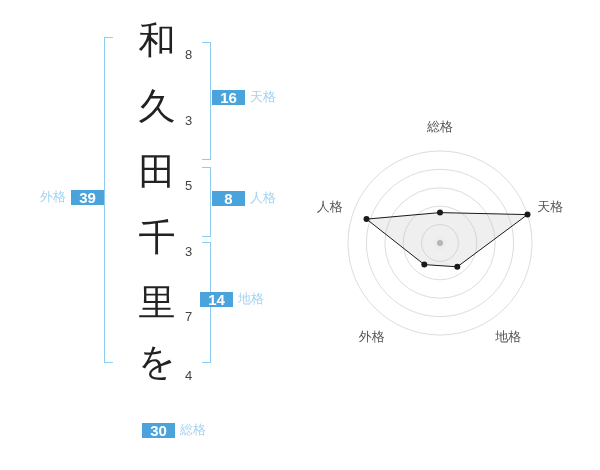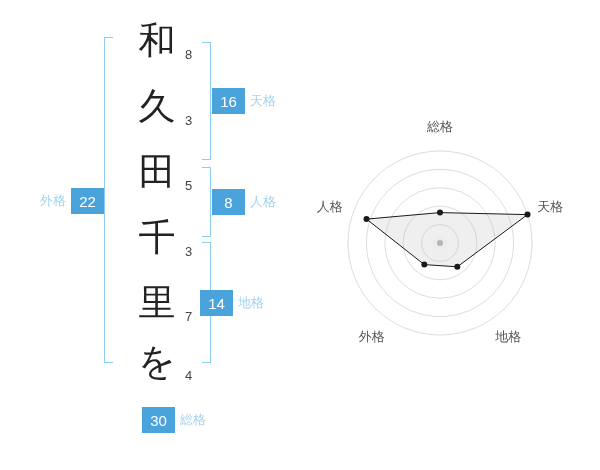--- a/index.html
+++ b/index.html
@@ -20,23 +20,23 @@
   }
 
   
   .bracket{position:absolute;border:0 solid var(--bracket,#8ECDF2);width:8px;}
   .bracket.left{border-left-width:1px;border-top-width:1px;border-bottom-width:1px;}
   .bracket.right{border-right-width:1px;border-top-width:1px;border-bottom-width:1px;}
 
   
   .badge{position:absolute;display:flex;align-items:center;gap:5px;}
   .badge .num{
-    min-width:27px;height:26px;padding:0 3px;
+    min-width:27px;height:15px;padding:0 3px;
     display:flex;align-items:center;justify-content:center;
-    background:var(--badge-bg,#4BA3DC);color:#fff;font-size:15px;
+    background:var(--badge-bg,#4BA3DC);color:#fff;font-size:15px;font-weight:bold;
   }
   .badge .lbl{font-size:13px;color:var(--group-label,#A3D3F0);white-space:nowrap;}
 
   
   .radar{position:absolute;left:300px;top:105px;width:300px;height:290px;}
   svg text{font-family:"Liberation Sans","DejaVu Sans",sans-serif;}
 </style>
 </head>
 <body>
 
@@ -58,39 +58,39 @@
       <div class="nchar" style="top: 217px;">千</div>
       <div class="nstroke" style="top: 244px; color: rgb(68, 68, 68);">3</div>
       <div class="nchar" style="top: 282px;">里</div>
       <div class="nstroke" style="top: 309px; color: rgb(68, 68, 68);">7</div>
       <div class="nchar" style="top: 341px;">を</div>
       <div class="nstroke" style="top: 368px; color: rgb(68, 68, 68);">4</div>
     </div>
 
   <div class="badge" style="left:40px;top:188px;">
     <span class="lbl">外格</span>
-    <span class="num">22</span>
+    <span class="num">39</span>
   </div>
 
   <div class="badge" style="left:212px;top:88px;">
     <span class="num">16</span>
     <span class="lbl">天格</span>
   </div>
 
   <div class="badge" style="left:212px;top:189px;">
     <span class="num">8</span>
     <span class="lbl">人格</span>
   </div>
 
   <div class="badge" style="left:200px;top:290px;">
     <span class="num">14</span>
     <span class="lbl">地格</span>
   </div>
 
-  <div class="badge" style="left:142px;top:407px;">
+  <div class="badge" style="left:142px;top:421px;">
     <span class="num">30</span>
     <span class="lbl">総格</span>
   </div>
 
   <div class="radar">
     <svg id="radar-svg" width="300" height="290">
         <circle cx="140" cy="138" r="92" fill="none" stroke="#DDDDDD" stroke-width="1"></circle>
         <circle cx="140" cy="138" r="73.6" fill="none" stroke="#DDDDDD" stroke-width="1"></circle>
         <circle cx="140" cy="138" r="55.2" fill="none" stroke="#DDDDDD" stroke-width="1"></circle>
         <circle cx="140" cy="138" r="36.8" fill="none" stroke="#DDDDDD" stroke-width="1"></circle>

